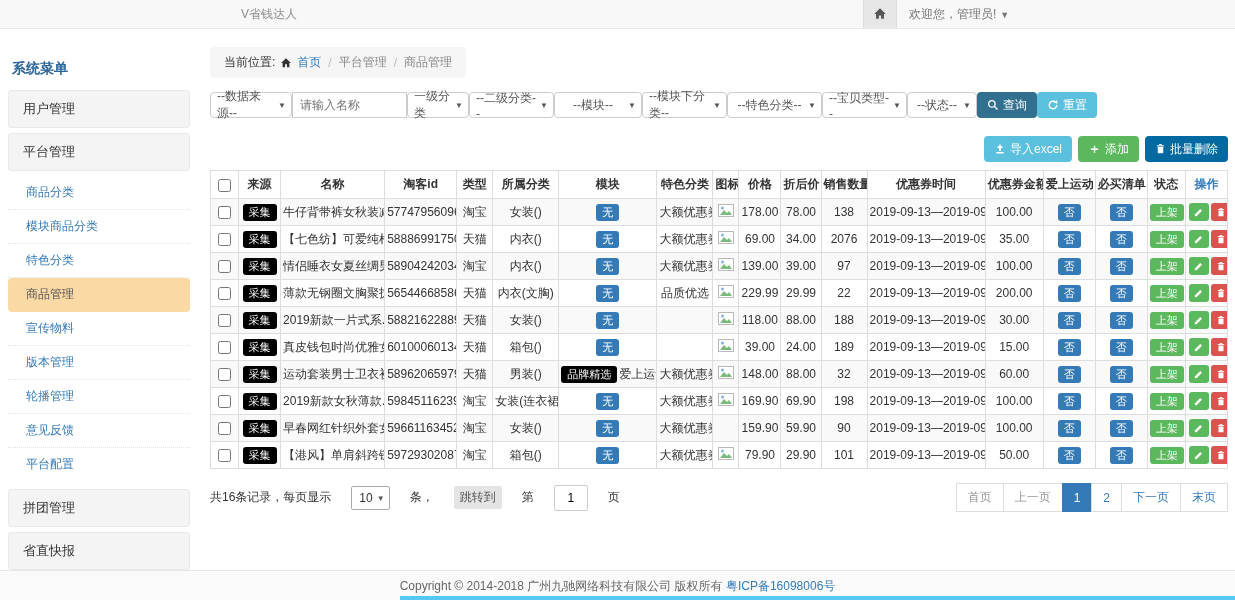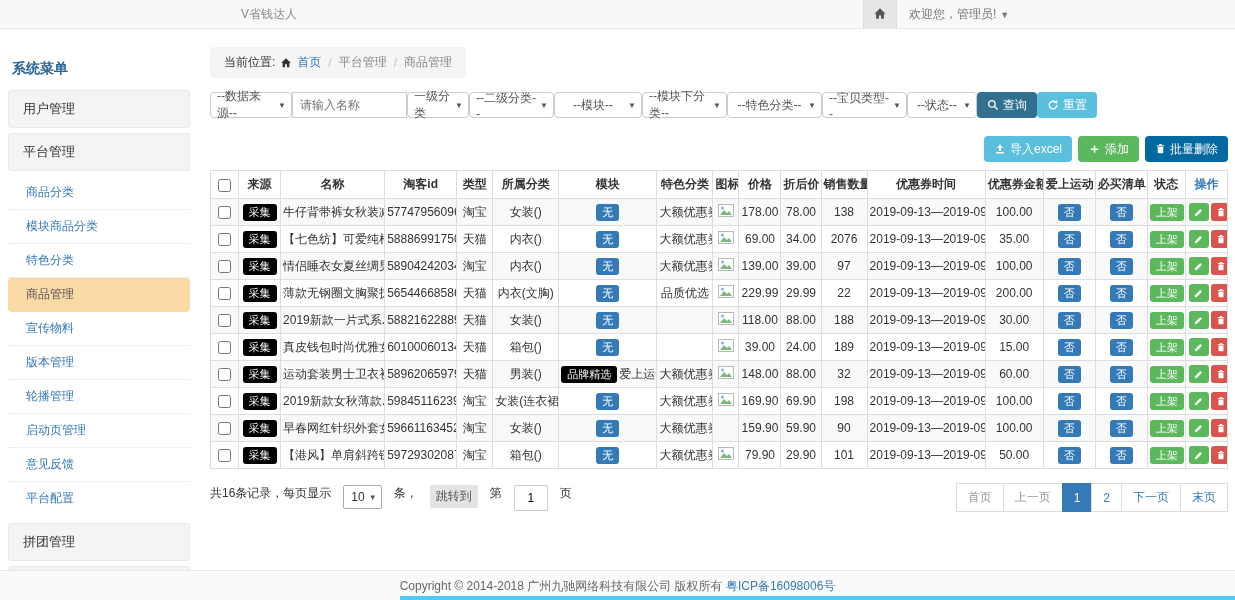--- a/index.html
+++ b/index.html
@@ -54,21 +54,21 @@
   .badge-blue{background:#337ab7;cursor:pointer;}
   .badge-green{background:#5cb85c;cursor:pointer;}
   .name-cell{color:#333;}
   .mini-btn{display:inline-flex;align-items:center;justify-content:center;width:20px;height:18px;border-radius:3px;border:none;cursor:pointer;margin:0 1px;vertical-align:middle;padding:0;}
   .mini-edit{background:#5cb85c;}
   .mini-del{background:#d9534f;}
   .module-text{color:#333;margin-left:2px;}
 
   
   .pagerow{display:flex;justify-content:space-between;align-items:center;margin-top:14px;font-size:12px;color:#333;}
-  .pagerow .left{display:flex;align-items:flex-start;gap:12px;}
+  .pagerow .left{display:flex;align-items:center;gap:20px;}
   .chip{background:#e4e4e4;padding:3px 6px;border-radius:2px;color:#555;cursor:pointer;}
   .size-select{position:relative;border:1px solid #aaa;border-radius:2px;background:#fff;height:22px;display:flex;align-items:center;padding:0 16px 0 7px;cursor:pointer;}
   .size-select .sb-caret{position:absolute;right:4px;top:7px;font-size:8px;color:#555;}
   .jump-input{width:28px;height:22px;border:1px solid #ccc;border-radius:2px;text-align:center;font-size:12px;font-family:inherit;}
   .pager{display:flex;}
   .page-btn{border:1px solid #ddd;background:#fff;color:#337ab7;font-size:12px;padding:5px 11px;margin-left:-1px;cursor:pointer;font-family:inherit;}
   .page-btn.disabled{color:#999;}
   .page-btn.active{background:#337ab7;border-color:#337ab7;color:#fff;}
 
   
@@ -100,21 +100,20 @@
         <div class="panel-header">用户管理</div>
         <div class="panel-header">平台管理</div>
         <div class="submenu">
           <div class="submenu-item">商品分类</div>
           <div class="submenu-item">模块商品分类</div>
           <div class="submenu-item">特色分类</div>
           <div class="submenu-item active">商品管理</div>
           <div class="submenu-item">宣传物料</div>
           <div class="submenu-item">版本管理</div>
           <div class="submenu-item">轮播管理</div>
-          <div class="submenu-item">启动页管理</div>
           <div class="submenu-item">意见反馈</div>
           <div class="submenu-item">平台配置</div>
         </div>
         <div class="panel-header">拼团管理</div>
         <div class="panel-header">省直快报</div>
       </div>
   </div>
 
   <div class="main">
 

